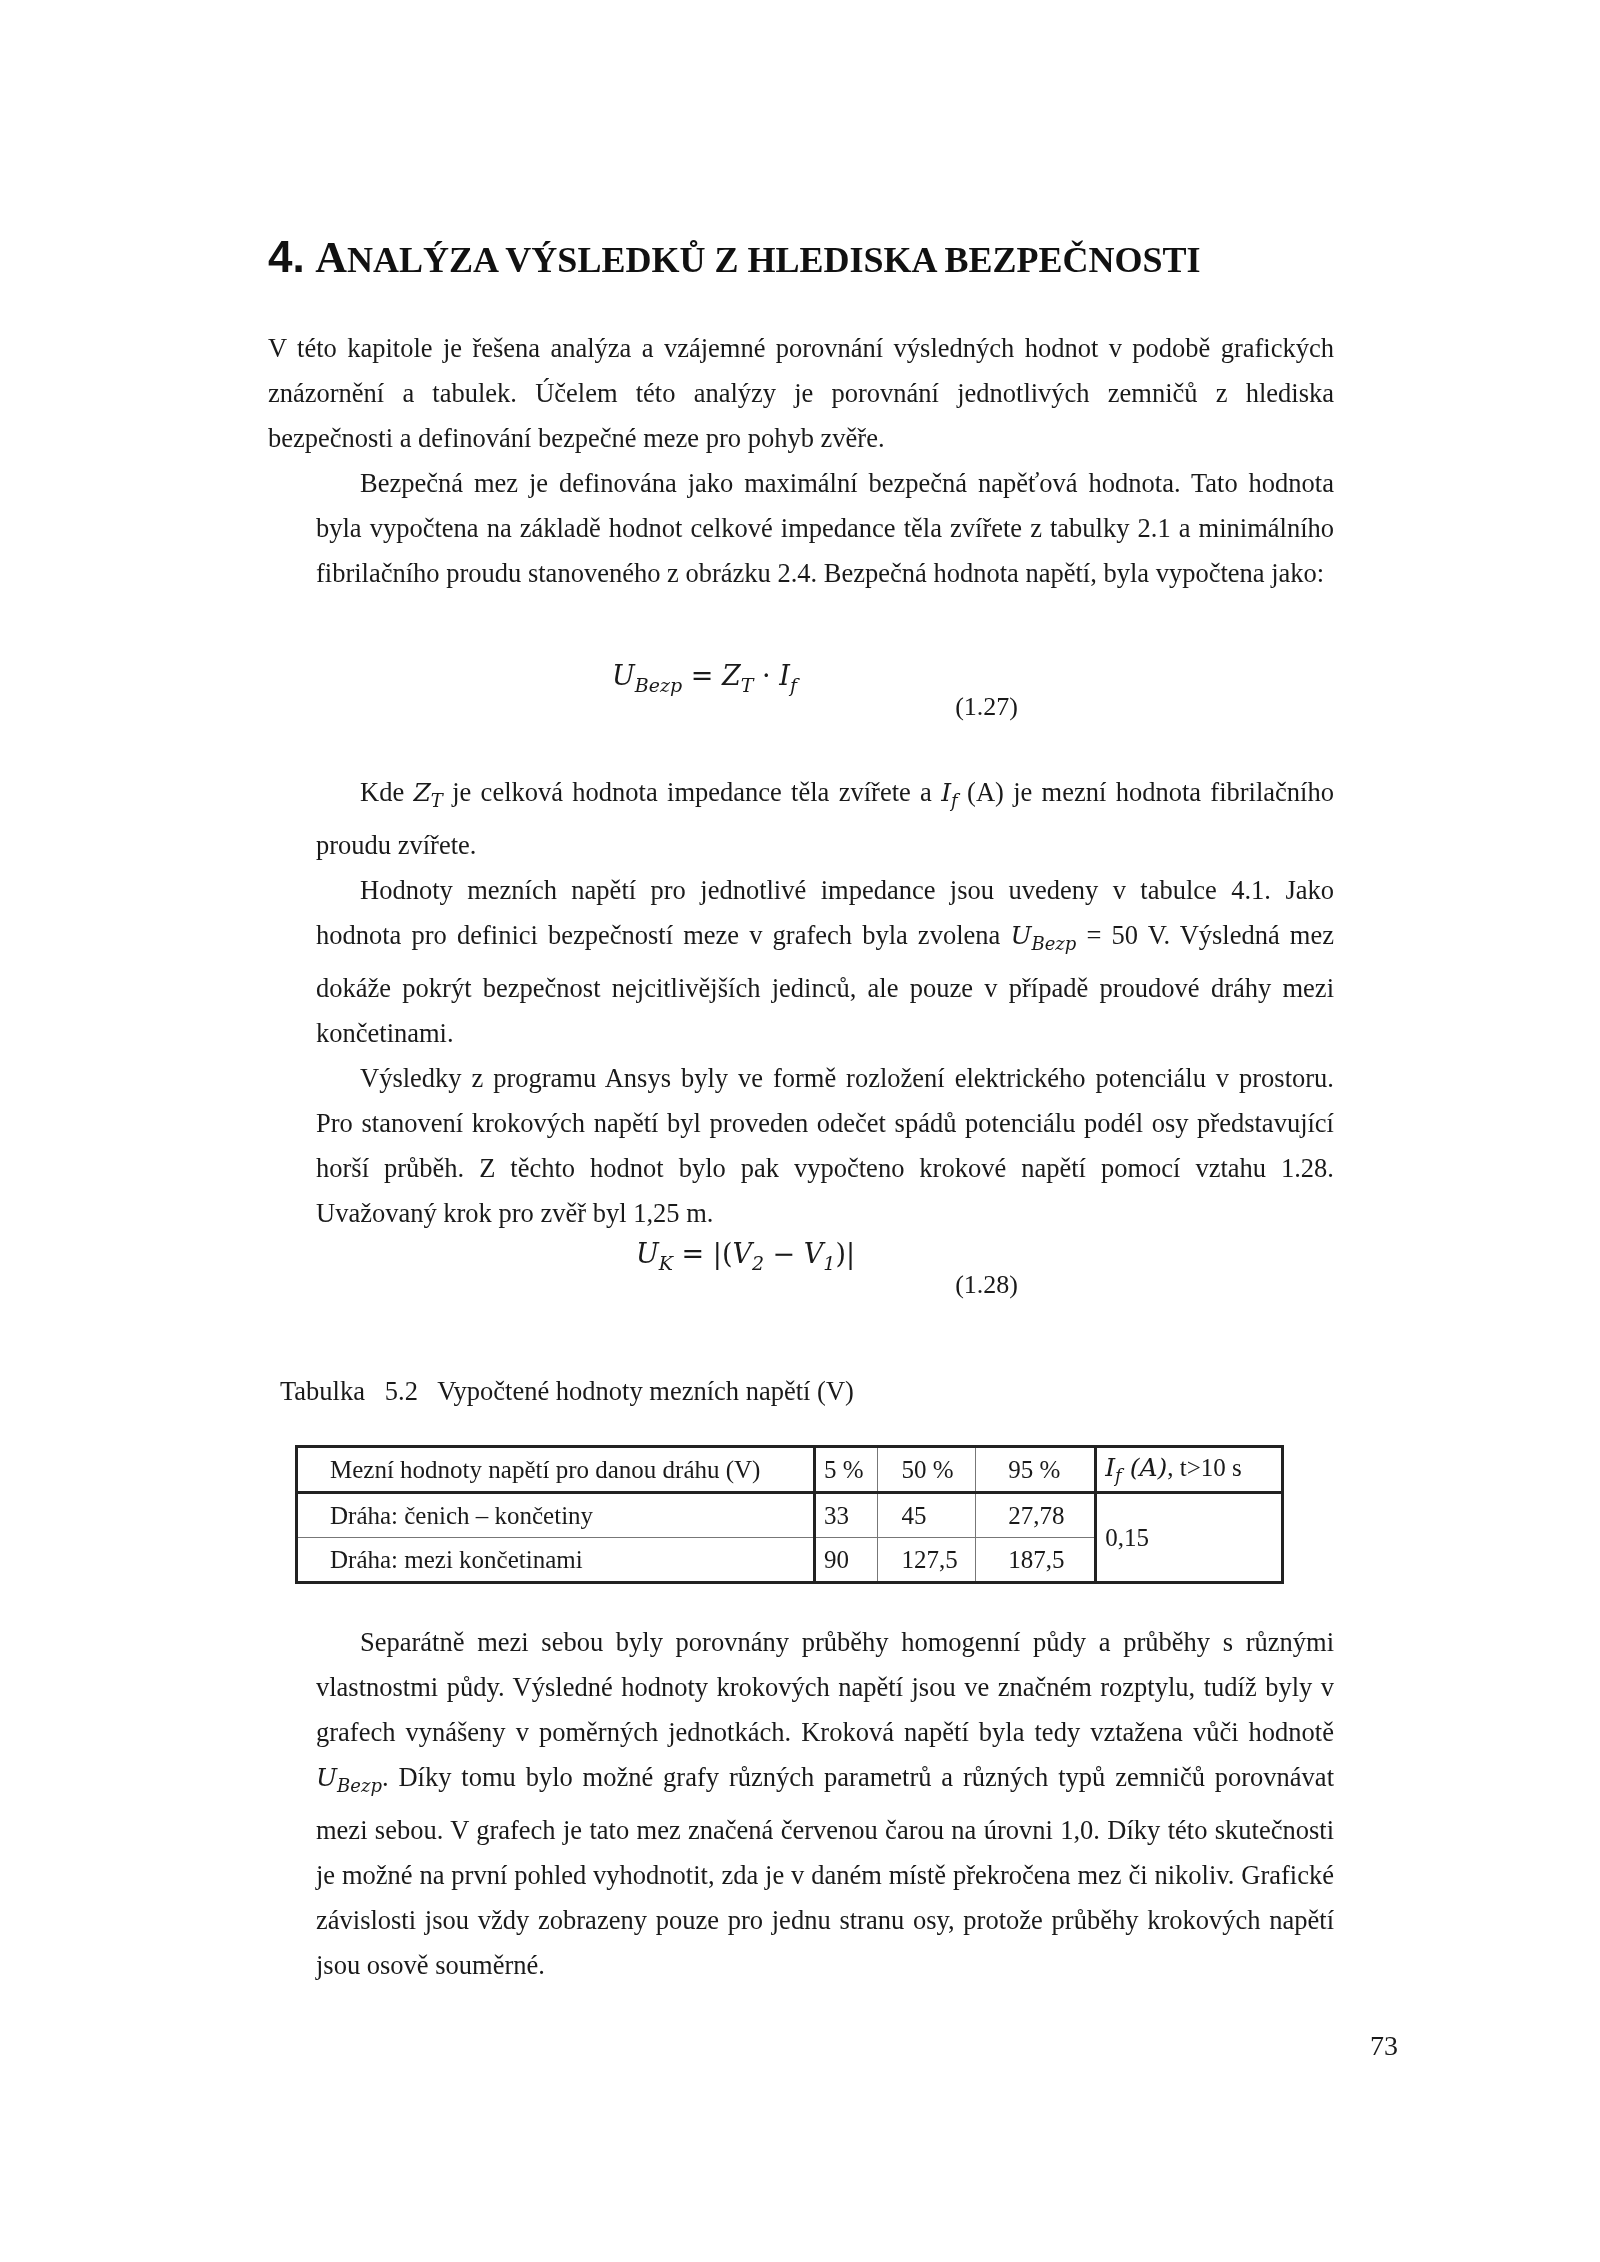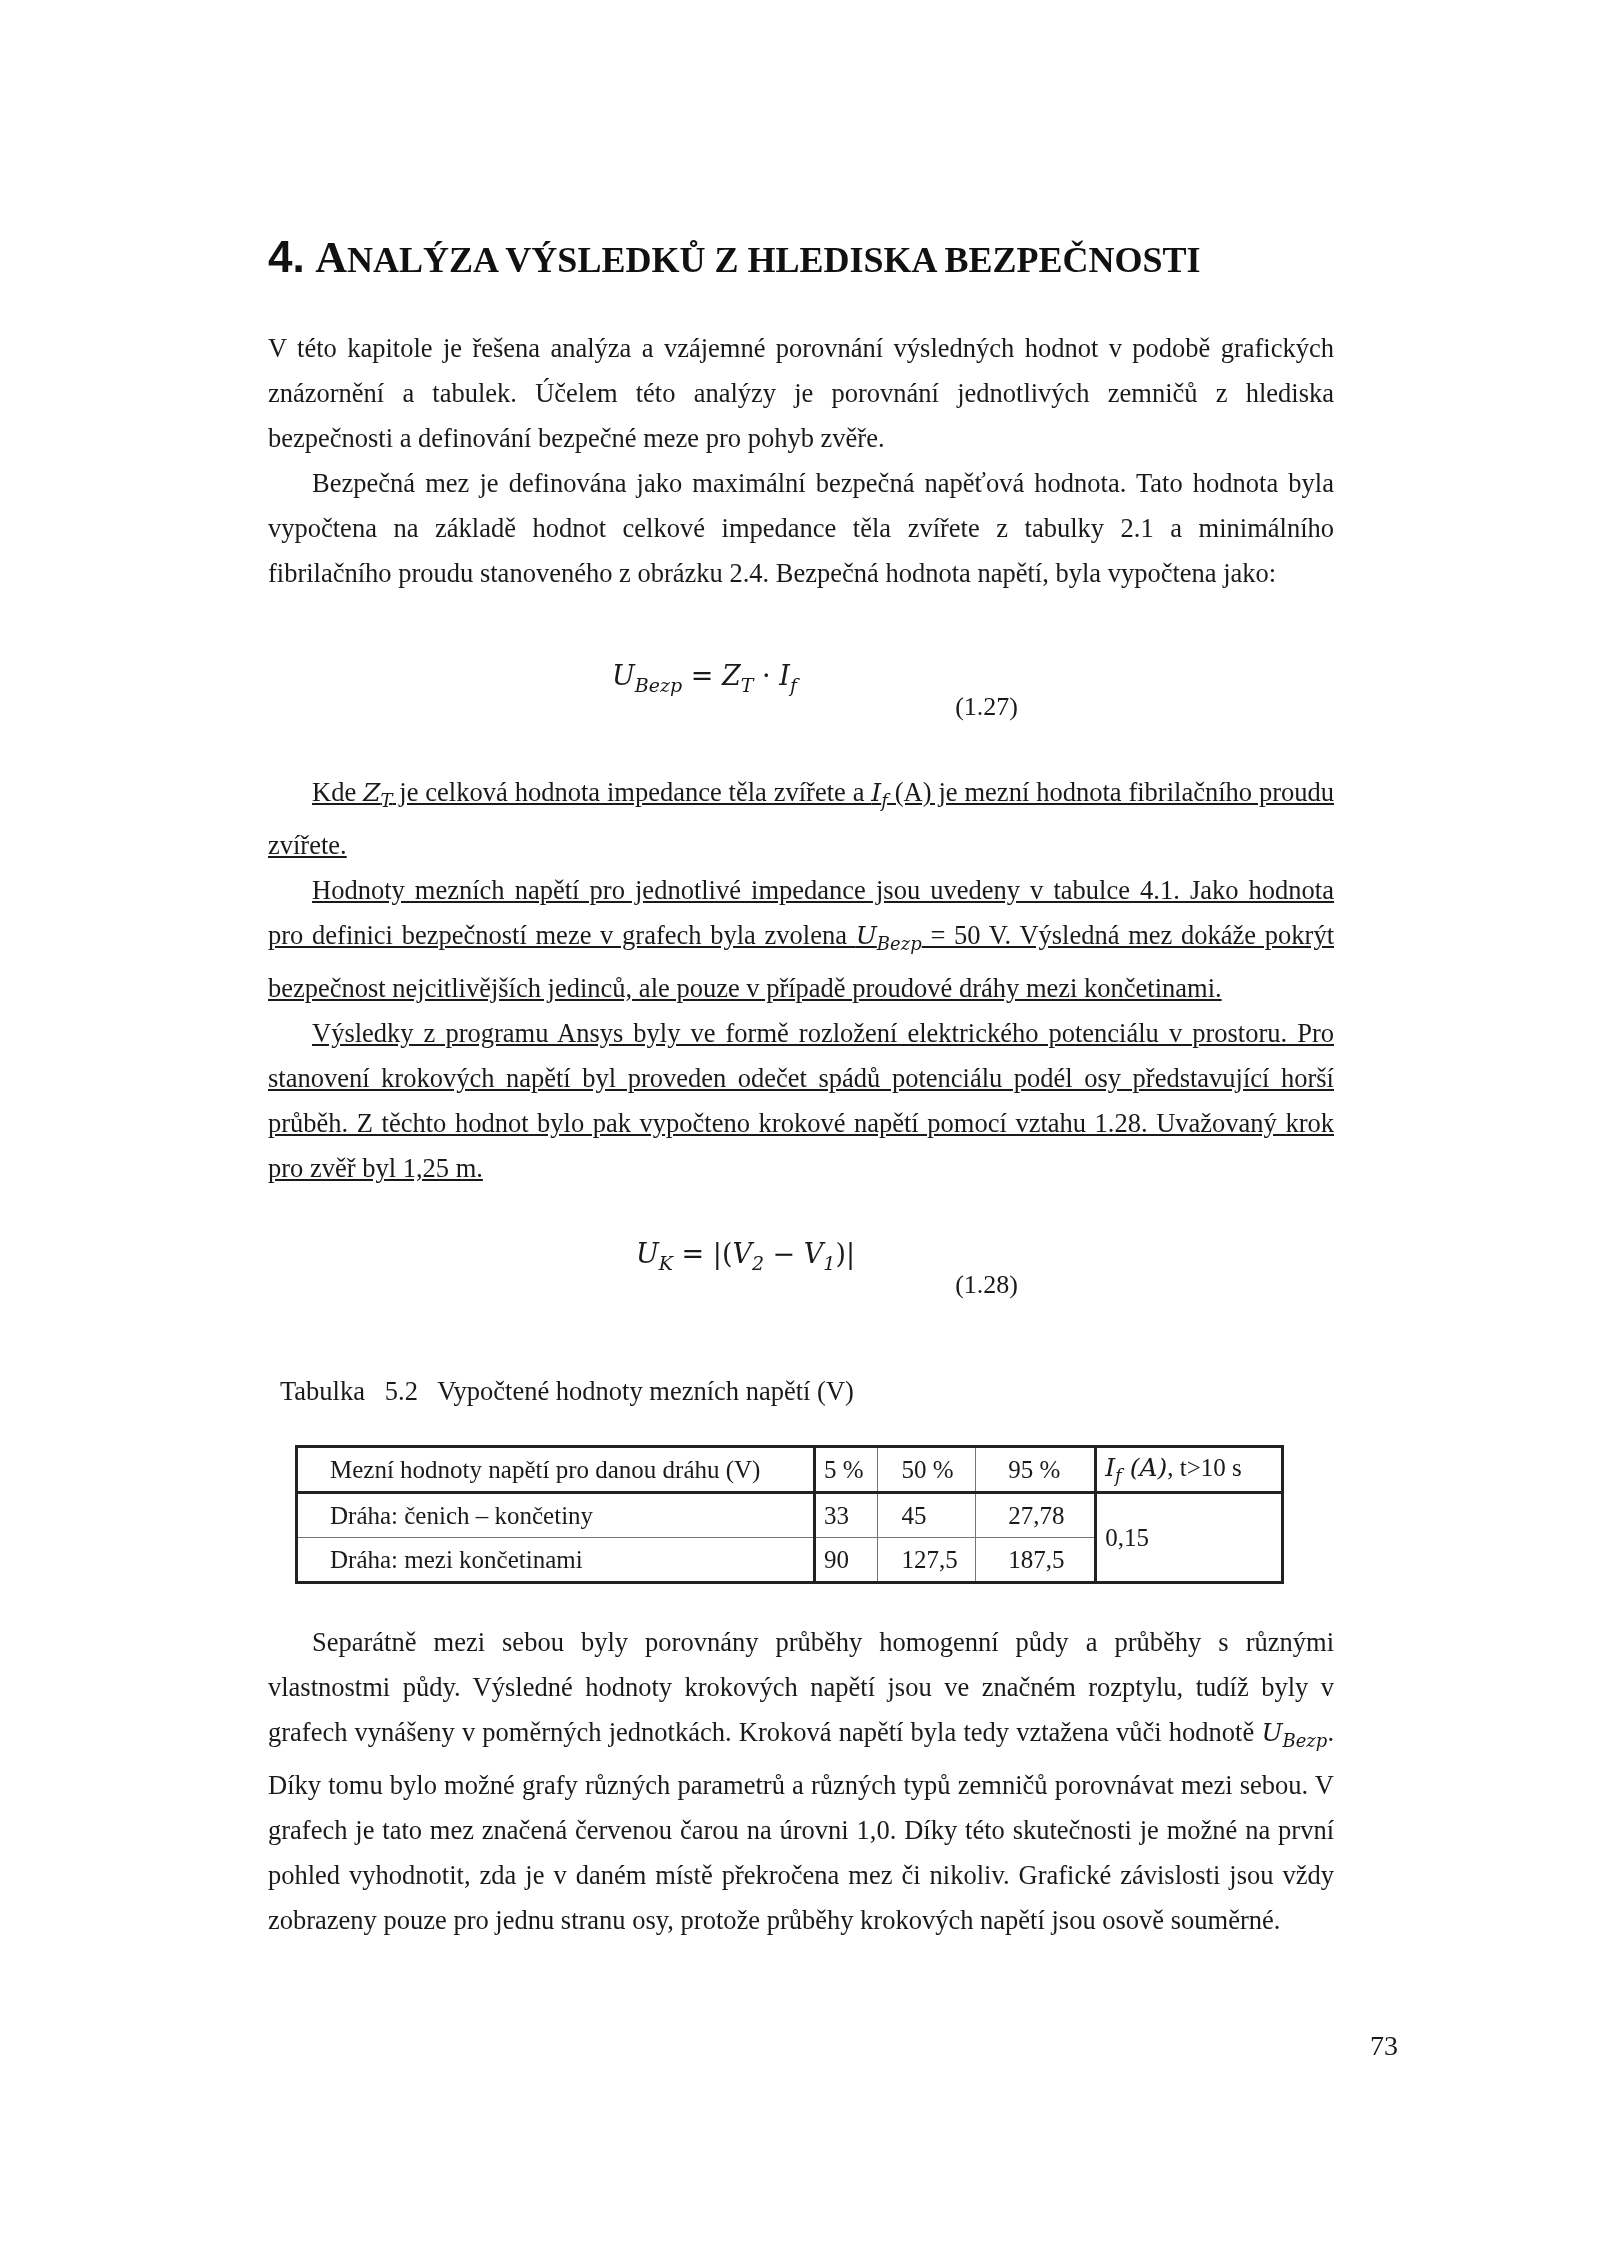--- a/index.html
+++ b/index.html
@@ -7,21 +7,21 @@
          font-family: "Liberation Serif", "DejaVu Serif", serif; color: #1a1a1a; }
   .page { position: absolute; left: 0; top: 0; width: 1284px; height: 2262px; }
   .heading { position: absolute; left: 268px; top: 232px; margin: 0;
              font-family: "Liberation Serif", serif; font-weight: bold; font-size: 42px;
              letter-spacing: 0px; color: #111; white-space: nowrap; }
   .heading .num { font-family: "Liberation Sans", sans-serif; font-weight: bold; font-size: 44px; }
   .heading .big { font-size: 44px; }
   .heading .sc { font-size: 36px; }
   .body { position: absolute; left: 268px; width: 1066px; }
   p { margin: 0; font-size: 26.5px; line-height: 45px; text-align: justify; text-align-last: left; }
-  p.indent { text-indent: 44px; }
+  p.indent { text-indent: 44px; margin-left: 48px; }
   .m { font-family: "DejaVu Serif", serif; font-style: italic; font-size: 25px; }
   .m sub { font-size: 18px; vertical-align: -6px; font-style: italic; }
   .eq { position: absolute; font-family: "DejaVu Serif", serif; font-style: italic; font-size: 27px; white-space: nowrap; }
   .eq sub { font-size: 19px; vertical-align: -7px; }
   .eq .up { font-style: normal; }
   .eqnum { position: absolute; right: 266px; font-size: 26px; }
   .caption { position: absolute; left: 280px; top: 1376px; font-size: 26.5px; white-space: pre; }
   table.t { position: absolute; left: 295px; top: 1445px; border-collapse: collapse;
             font-size: 25px; font-family: "Liberation Serif", serif; }
   table.t td { border: 1px solid #777; padding: 2px 8px 2px 8px; height: 39px; vertical-align: middle; white-space: nowrap; }
@@ -52,21 +52,21 @@
 
   <div class="eq" style="left:612px; top:660px;">
     <span>U</span><sub>Bezp</sub>
     <span class="up">=</span>
     <span>Z</span><sub>T</sub>
     <span class="up">·</span>
     <span>I</span><sub>f</sub>
   </div>
   <div class="eqnum" style="top:692px;">(1.27)</div>
 
-  <div class="body" style="top:770px;text-decoration:underline;">
+  <div class="body" style="top:770px;">
     <p class="indent"><span>Kde </span><span class="m"><span>Z</span><sub>T</sub></span><span> je celková hodnota impedance těla zvířete a </span><span class="m"><span>I</span><sub>f</sub></span><span> (A) je mezní hodnota fibrilačního proudu zvířete.</span></p>
     <p class="indent"><span>Hodnoty mezních napětí pro jednotlivé impedance jsou uvedeny v tabulce 4.1. Jako hodnota pro definici bezpečností meze v grafech byla zvolena </span><span class="m"><span>U</span><sub>Bezp</sub></span><span> = 50 V. Výsledná mez dokáže pokrýt bezpečnost nejcitlivějších jedinců, ale pouze v případě proudové dráhy mezi končetinami.</span></p>
     <p class="indent">Výsledky z programu Ansys byly ve formě rozložení elektrického potenciálu v prostoru. Pro stanovení krokových napětí byl proveden odečet spádů potenciálu podél osy představující horší průběh. Z těchto hodnot bylo pak vypočteno krokové napětí pomocí vztahu 1.28. Uvažovaný krok pro zvěř byl 1,25 m.</p>
   </div>
 
   <div class="eq" style="left:636px; top:1238px;">
     <span>U</span><sub>K</sub>
     <span class="up">=</span>
     <span class="up">|(</span><span>V</span><sub>2</sub>
     <span class="up">−</span>

